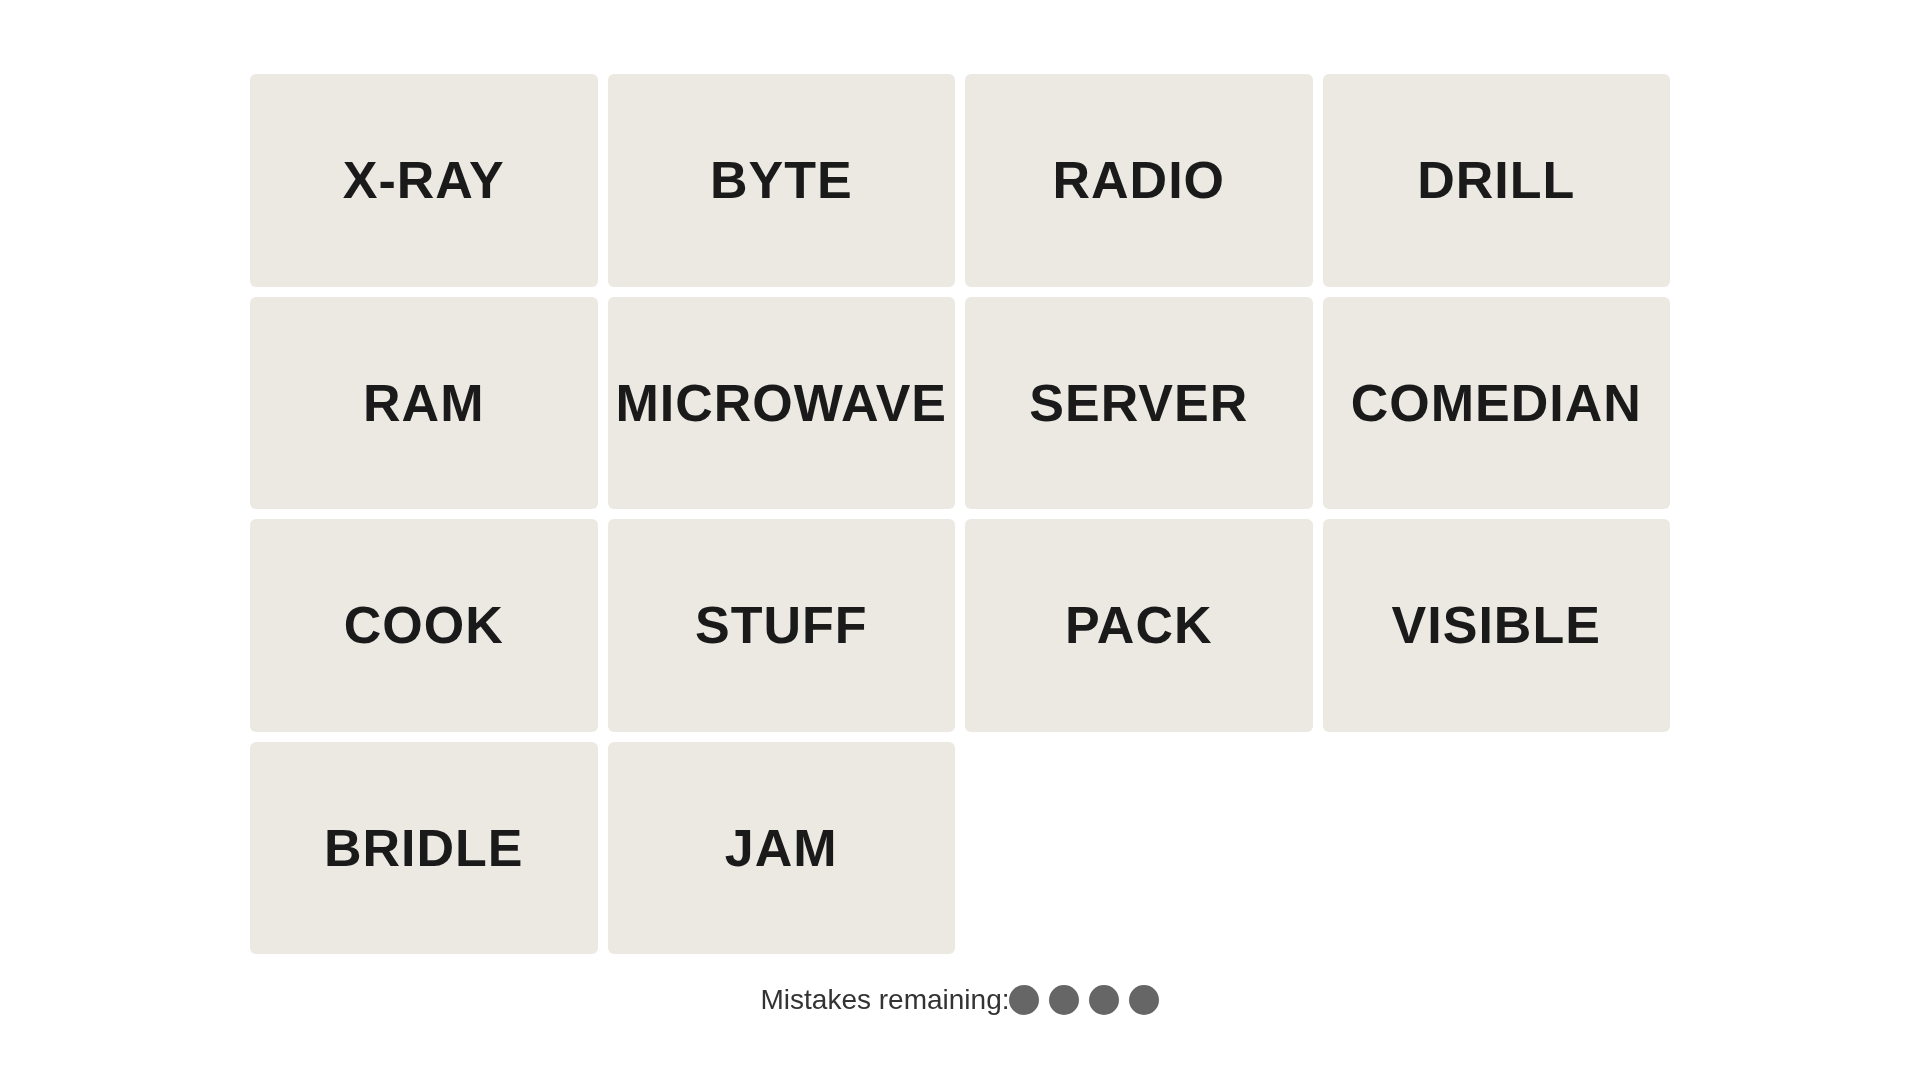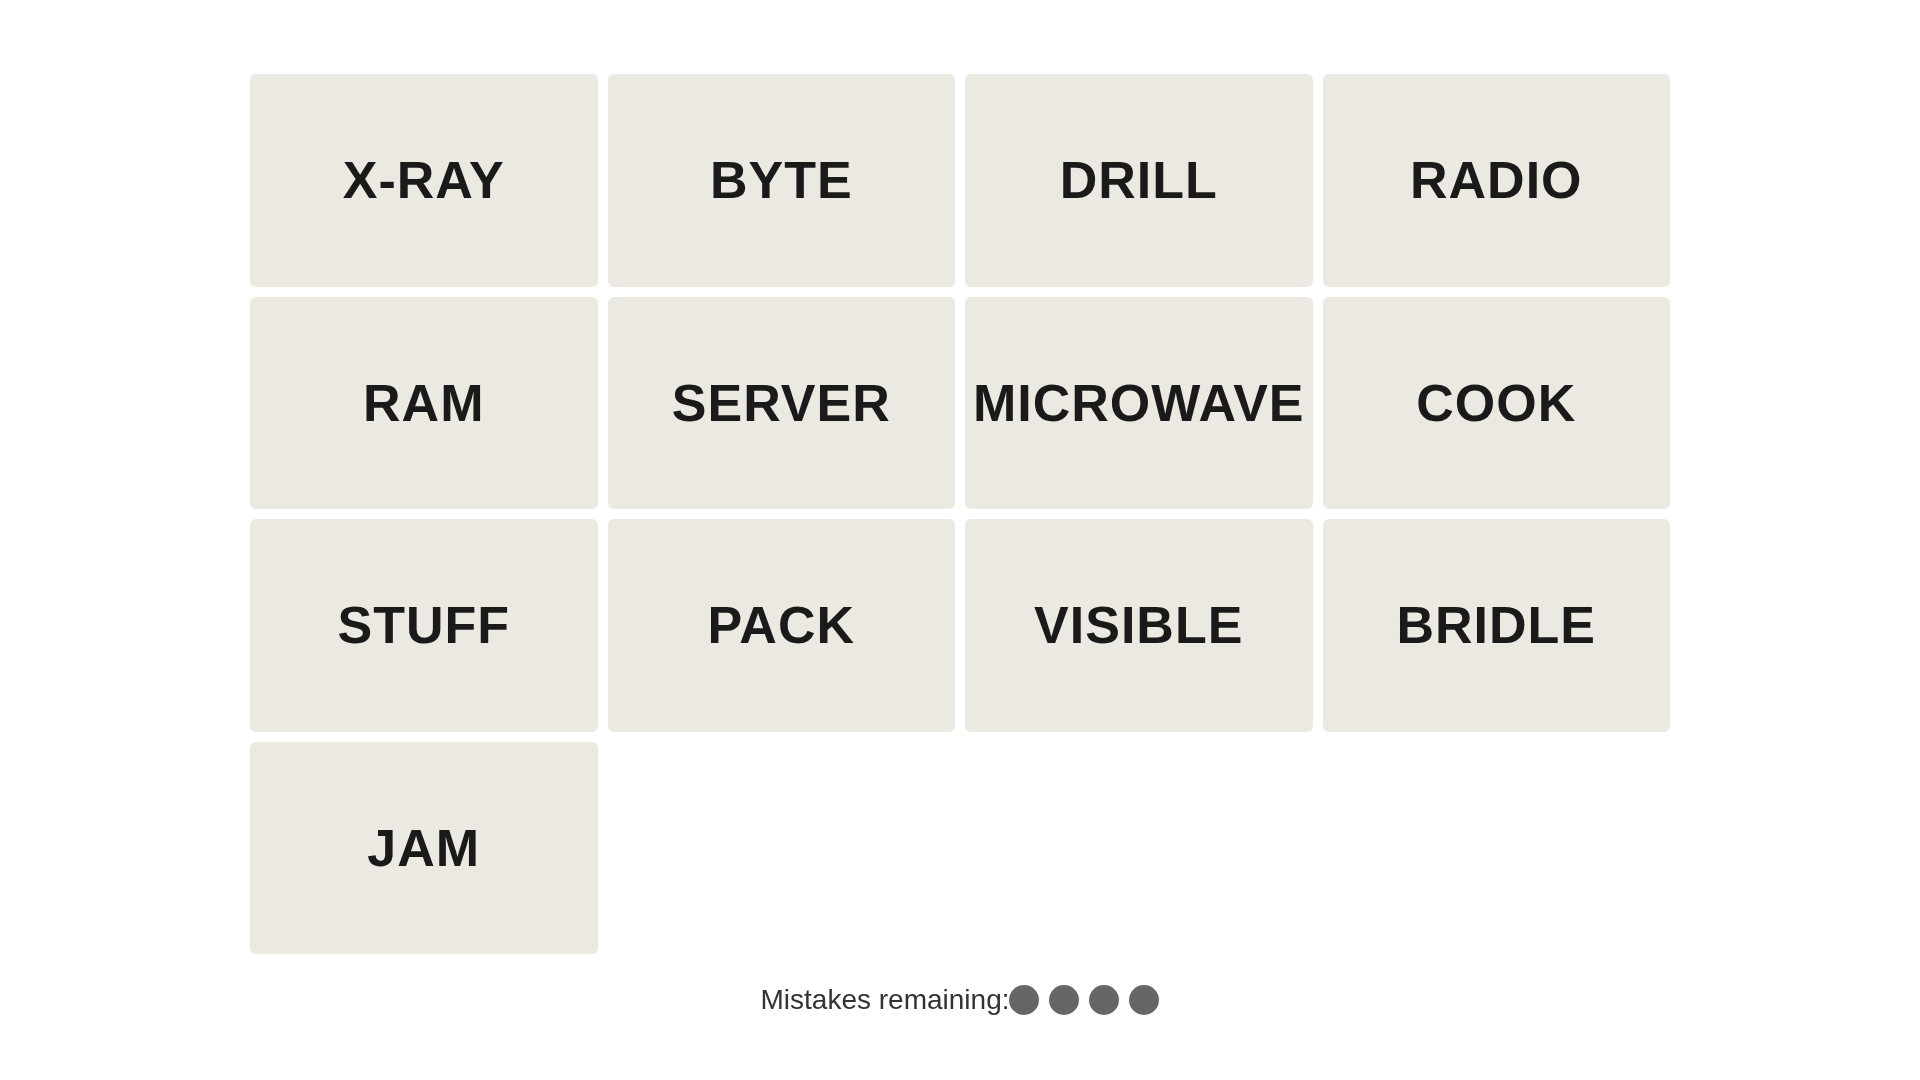--- a/index.html
+++ b/index.html
@@ -76,33 +76,36 @@
 <body>
 
 <div class="grid-container">
 <div class="grid-cell">
       <span class="cell-label">X-RAY</span>
     </div>
     <div class="grid-cell">
       <span class="cell-label">BYTE</span>
     </div>
     <div class="grid-cell">
-      <span class="cell-label">DRILL</span>
+      <span class="cell-label">RADIO</span>
     </div>
     <div class="grid-cell">
-      <span class="cell-label">RADIO</span>
+      <span class="cell-label">DRILL</span>
     </div>
     <div class="grid-cell">
       <span class="cell-label">RAM</span>
     </div>
     <div class="grid-cell">
+      <span class="cell-label">MICROWAVE</span>
+    </div>
+    <div class="grid-cell">
       <span class="cell-label">SERVER</span>
     </div>
     <div class="grid-cell">
-      <span class="cell-label">MICROWAVE</span>
+      <span class="cell-label">COMEDIAN</span>
     </div>
     <div class="grid-cell">
       <span class="cell-label">COOK</span>
     </div>
     <div class="grid-cell">
       <span class="cell-label">STUFF</span>
     </div>
     <div class="grid-cell">
       <span class="cell-label">PACK</span>
     </div>

